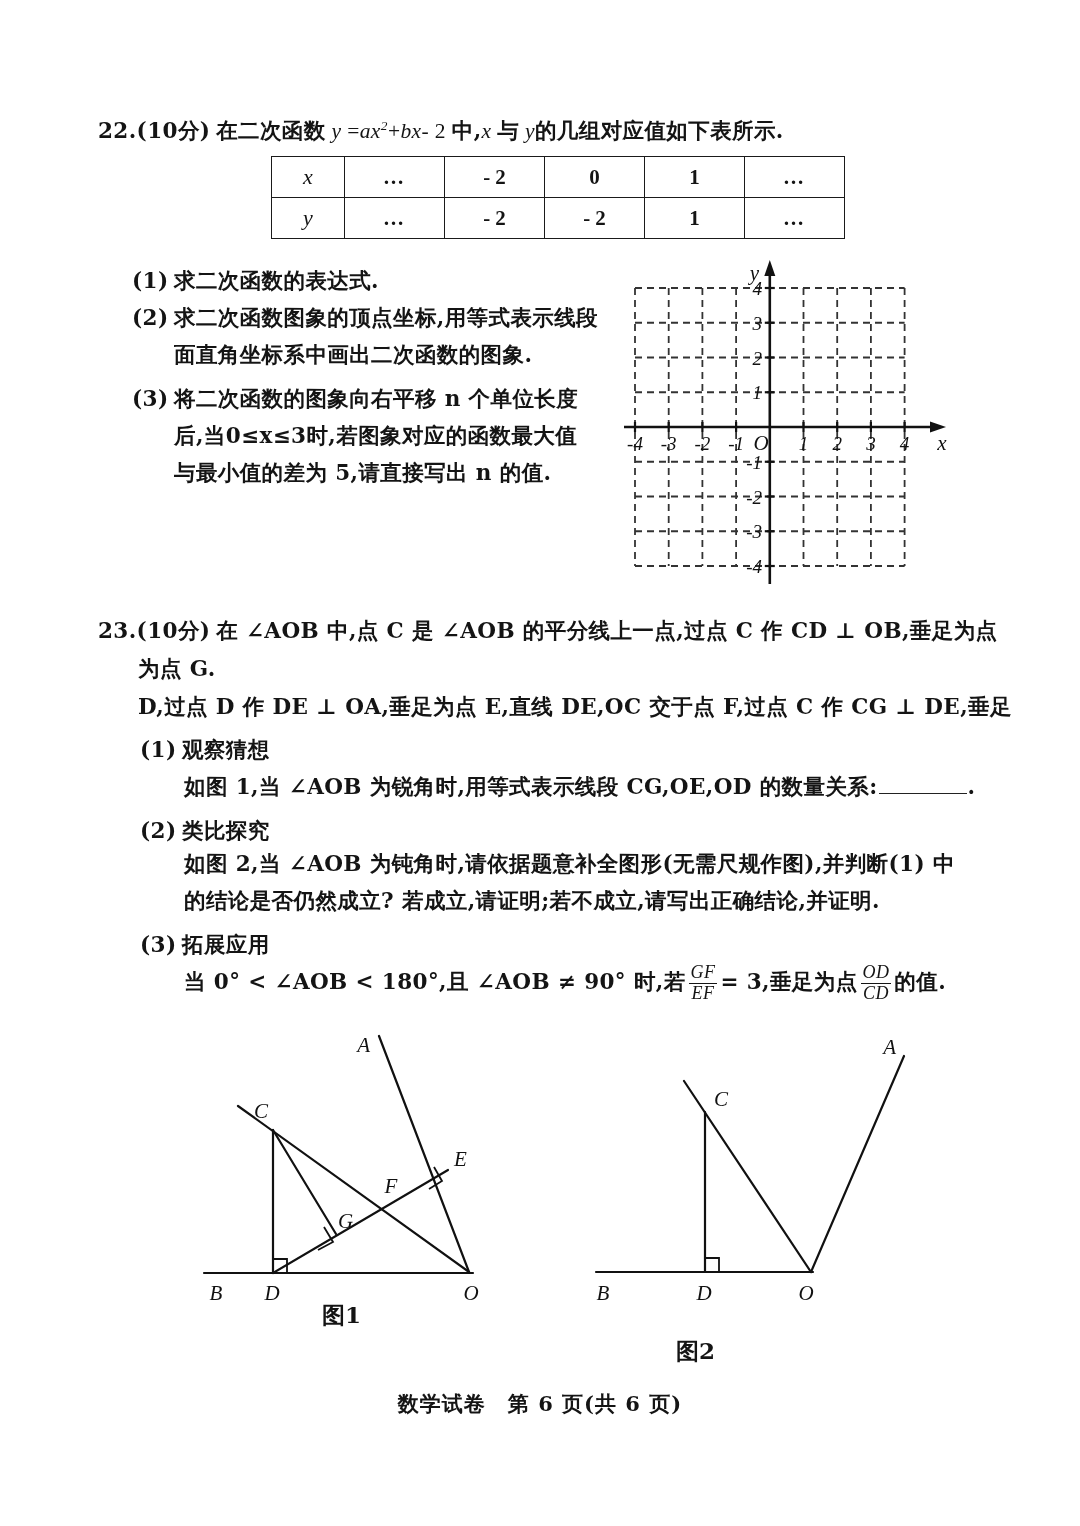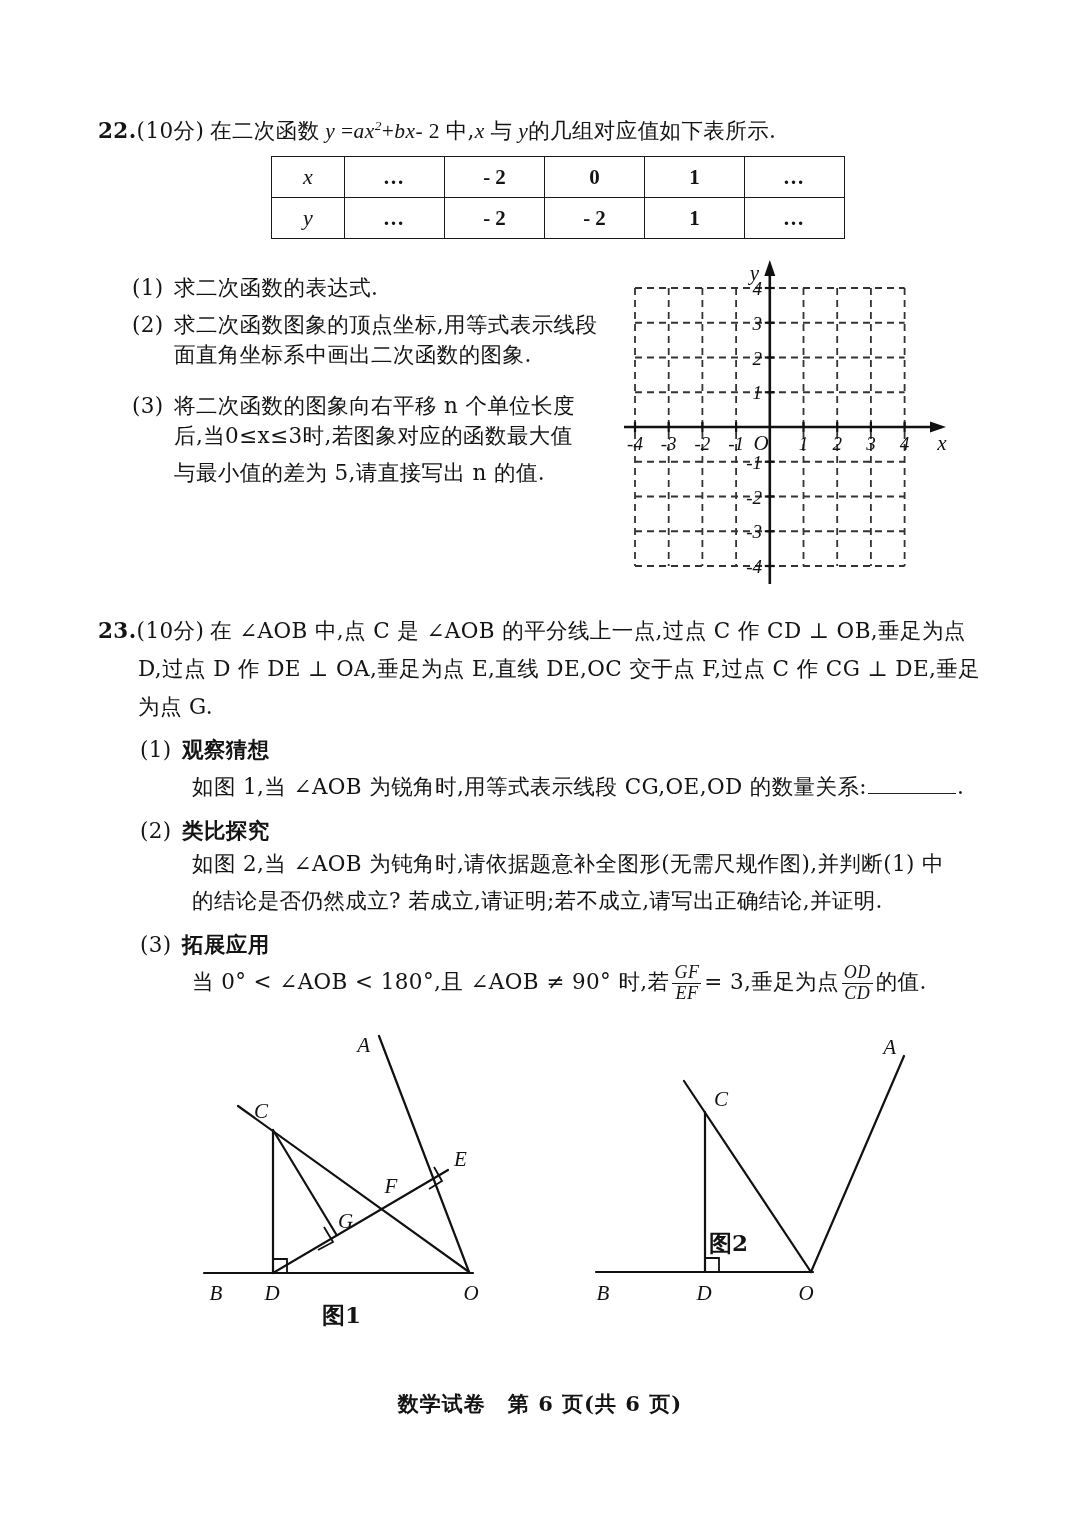--- a/index.html
+++ b/index.html
@@ -20,21 +20,21 @@
     inset: 0;
   }
 
   
   .qline {
     font-size: 21.5px;
     line-height: 37px;
     letter-spacing: .4px;
     white-space: nowrap;
   }
-  .han { font-family: "DejaVu Serif", "Liberation Serif", serif; font-weight: 400; }
+  .han { font-family: "DejaVu Serif", "Liberation Serif", serif; font-weight: 700; }
   .mi  { font-family: "Liberation Serif", serif; font-style: italic; }
   .mn  { font-family: "Liberation Serif", serif; font-style: normal; }
   .bold { font-weight: 700; }
 
   sup.exp { font-size: .62em; vertical-align: super; font-style: italic; }
 
   
   #q22-head {
     position: absolute;
     left: 98px;
@@ -67,21 +67,21 @@
     font-size: 22px;
   }
   #value-table td.dots { letter-spacing: 2px; font-weight: 700; }
 
   
   .q22-item {
     position: absolute;
     left: 132px;
   }
   .q22-item .tag { display: inline-block; width: 42px; }
-  .q22-item .cont { display: inline-block; margin-top: 7px; }
+  .q22-item .cont { display: inline-block; }
   .indent { padding-left: 42px; }
 
   
   #grid-figure {
     position: absolute;
     left: 620px;
     top: 252px;
     width: 340px;
     height: 340px;
   }
@@ -89,21 +89,21 @@
   
   #q23-head {
     position: absolute;
     left: 98px;
     top: 612px;
   }
   .q23-line2 { padding-left: 40px; }
 
   .q23-item { position: absolute; left: 140px; }
   .q23-item .tag { display: inline-block; width: 42px; }
-  .q23-sub { position: absolute; left: 192px; }
+  .q23-sub { position: absolute; left: 184px; }
 
   .frac {
     display: inline-block;
     vertical-align: middle;
     text-align: center;
     font-style: italic;
     font-size: 18px;
     line-height: 1.08;
     margin: 0 3px;
     position: relative;
@@ -126,21 +126,21 @@
   #fig2 { position: absolute; left: 566px; top: 1018px; width: 370px; height: 330px; }
 
   .fig-caption {
     position: absolute;
     font-size: 23px;
     font-weight: 600;
     font-family: "DejaVu Serif", "Liberation Serif", serif;
     white-space: nowrap;
   }
   #fig1-caption { left: 322px; top: 1300px; }
-  #fig2-caption { left: 676px; top: 1228px; margin-left: 33px; }
+  #fig2-caption { left: 676px; top: 1336px; }
 
   
   #footer {
     position: absolute;
     left: 0;
     right: 0;
     top: 1390px;
     text-align: center;
     font-size: 21px;
     font-weight: 600;
@@ -286,24 +286,24 @@
       <text x="141" y="198" font-size="21" fill="#111" text-anchor="middle">O</text>
     </svg>
   </div>
 
   <div id="q23-head">
     <div class="qline">
       <span class="han bold">23.</span><span class="han">(10分)</span>
       <span class="han">在 ∠AOB 中,点 C 是 ∠AOB 的平分线上一点,过点 C 作 CD ⊥ OB,垂足为点</span>
     </div>
     <div class="qline q23-line2">
-      <span class="han">D,过点 D 作 DE ⊥ OA,垂足为点 E,直线 DE,OC 交于点 F,过点 C 作 CG ⊥ DE,垂足</span>
+      <span class="han">为点 G.</span>
     </div>
     <div class="qline q23-line2">
-      <span class="han">为点 G.</span>
+      <span class="han">D,过点 D 作 DE ⊥ OA,垂足为点 E,直线 DE,OC 交于点 F,过点 C 作 CG ⊥ DE,垂足</span>
     </div>
   </div>
 
   <div class="q23-item qline" style="top:731px">
     <span class="han tag">(1)</span><span class="han bold">观察猜想</span>
   </div>
   <div class="q23-sub qline" style="top:768px">
     <span class="han">如图 1,当 ∠AOB 为锐角时,用等式表示线段 CG,OE,OD 的数量关系:</span><span class="blank-line"></span><span class="han">.</span>
   </div>
 

